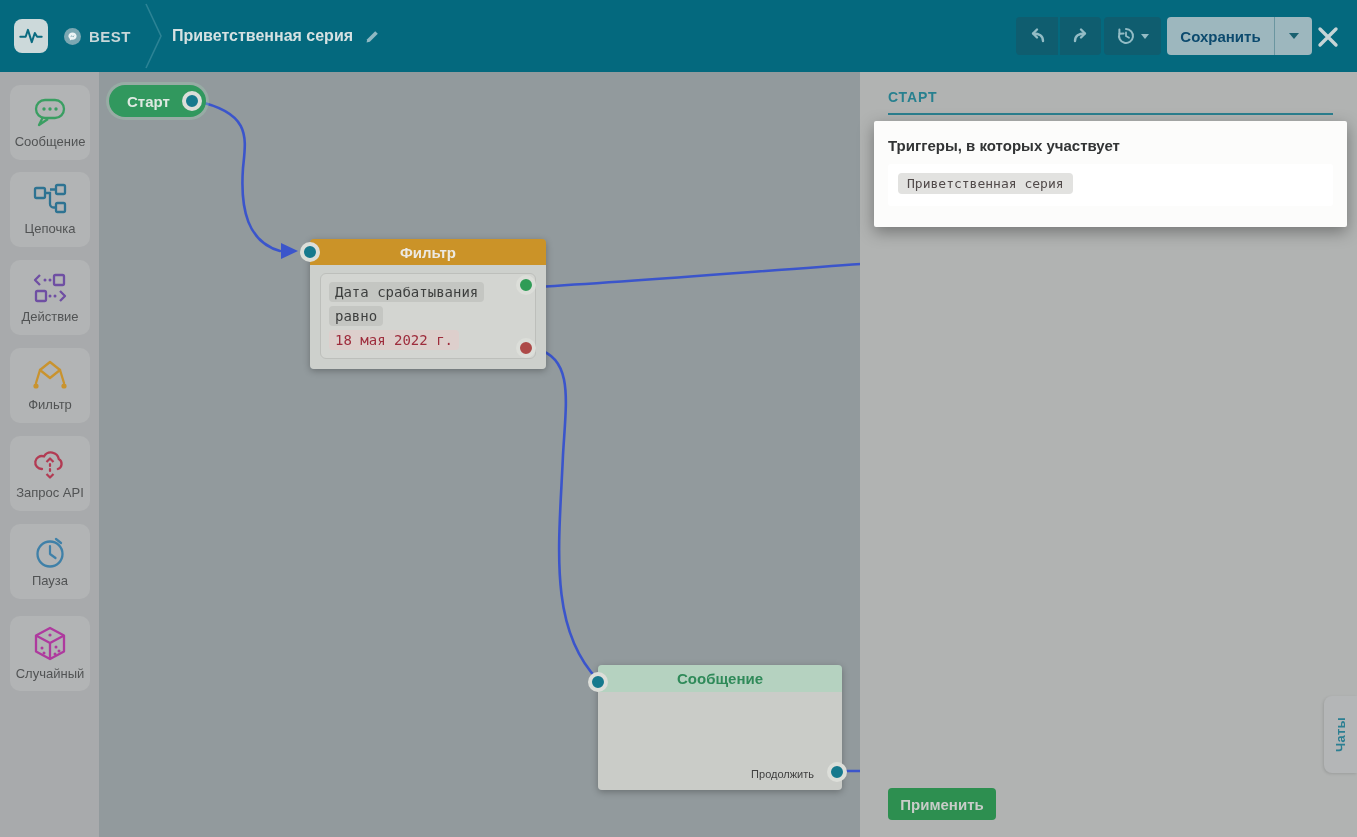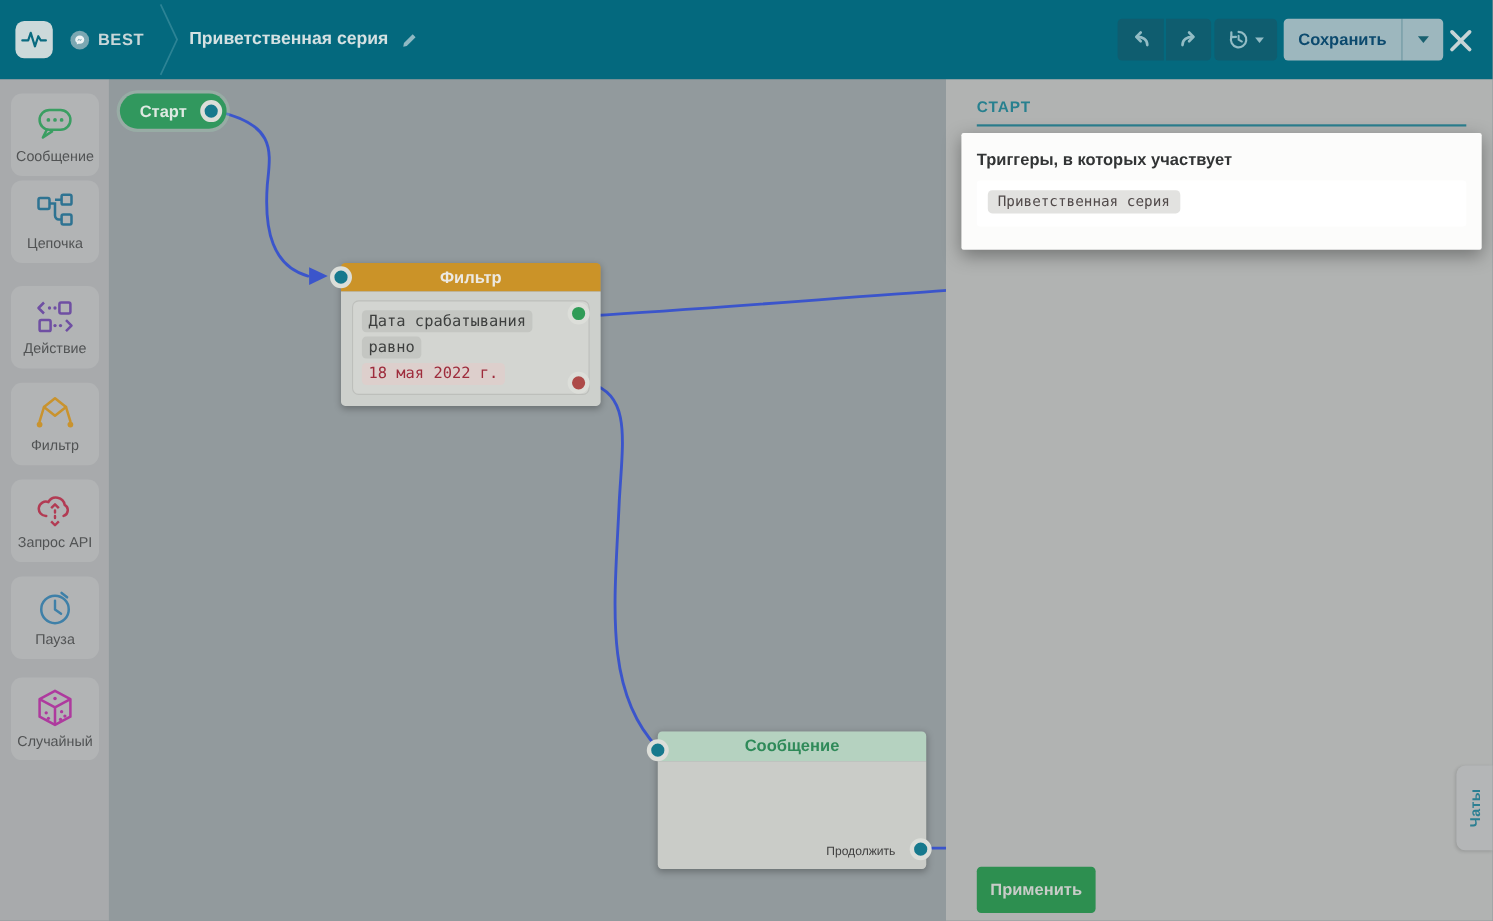--- a/index.html
+++ b/index.html
@@ -65,21 +65,21 @@
   #message-out-port { left:229px; top:97px; }
 
   
   #panel { position:absolute; left:860px; top:72px; width:497px; height:765px; background:#b1b3b2; z-index:20; }
   #panel-header { position:absolute; left:28px; top:17px; color:#27808f; font-weight:bold; font-size:14px; letter-spacing:.8px; }
   #panel-underline { position:absolute; left:28px; top:41px; width:445px; height:2px; background:#2b7f8f; }
   #triggers-card { position:absolute; left:14px; top:49px; width:473px; height:106px; background:#fcfcfb; border-radius:2px; box-shadow:0 5px 16px rgba(0,0,0,.35); }
   #triggers-title { margin:16px 14px 4px; color:#323435; font-weight:bold; font-size:15px; }
   #triggers-field { margin:10px 14px 0; background:#ffffff; border-radius:3px; padding:9px 10px; min-height:42px; cursor:text; }
   .trigger-tag { display:inline-block; background:#e2e2e0; border-radius:4px; padding:3px 9px; font-family:"DejaVu Sans Mono", monospace; font-size:13px; color:#514a4a; cursor:pointer; }
-  #apply-btn { position:absolute; left:28px; top:716px; width:108px; height:42px; background:#2d8f50; border:none; border-radius:4px; color:#c8ccc8; font-weight:bold; font-size:15px; font-family:"Liberation Sans", sans-serif; cursor:pointer; }
+  #apply-btn { position:absolute; left:28px; top:716px; width:108px; height:32px; background:#2d8f50; border:none; border-radius:4px; color:#c8ccc8; font-weight:bold; font-size:15px; font-family:"Liberation Sans", sans-serif; cursor:pointer; }
 
   
   #chats-tab { position:absolute; right:0; top:696px; width:33px; height:77px; background:#b4b6b7; border-radius:8px 0 0 8px; box-shadow:-1px 1px 3px rgba(0,0,0,.12); display:flex; align-items:center; justify-content:center; z-index:30; cursor:pointer; }
   #chats-tab span { transform:rotate(-90deg); color:#2c7f92; font-weight:bold; font-size:13px; letter-spacing:.3px; white-space:nowrap; }
 
   svg.icon { display:block; }
 </style>
 </head>
 <body>
 
@@ -157,21 +157,21 @@
       <svg class="icon" width="38" height="34" viewBox="0 0 38 34">
         <rect x="5" y="4" width="28" height="18" rx="9" fill="none" stroke="#3a9e62" stroke-width="2.3"></rect>
         <path d="M12 21 L8 29 L17 23" fill="none" stroke="#3a9e62" stroke-width="2.3" stroke-linejoin="round"></path>
         <circle cx="13" cy="13" r="1.7" fill="#3a9e62"></circle>
           <circle cx="19" cy="13" r="1.7" fill="#3a9e62"></circle>
           <circle cx="25" cy="13" r="1.7" fill="#3a9e62"></circle>
       </svg>
       <span class="pal-label">Сообщение</span>
     </div>
 
-    <div class="pal-item" style="top:92px">
+    <div class="pal-item" style="top:100px">
       <svg class="icon" width="38" height="34" viewBox="0 0 38 34">
         <rect x="4" y="5" width="10" height="10" rx="1.5" fill="none" stroke="#2e7392" stroke-width="2.3"></rect>
         <rect x="25" y="2" width="9" height="9" rx="1.5" fill="none" stroke="#2e7392" stroke-width="2.3"></rect>
         <rect x="25" y="20" width="9" height="9" rx="1.5" fill="none" stroke="#2e7392" stroke-width="2.3"></rect>
         <path d="M14 10 h5 v11 a3.5 3.5 0 0 0 3.5 3.5 H25 M19 6.5 H25" fill="none" stroke="#2e7392" stroke-width="2.3"></path>
       </svg>
       <span class="pal-label">Цепочка</span>
     </div>
 
     <div class="pal-item" style="top:188px">

